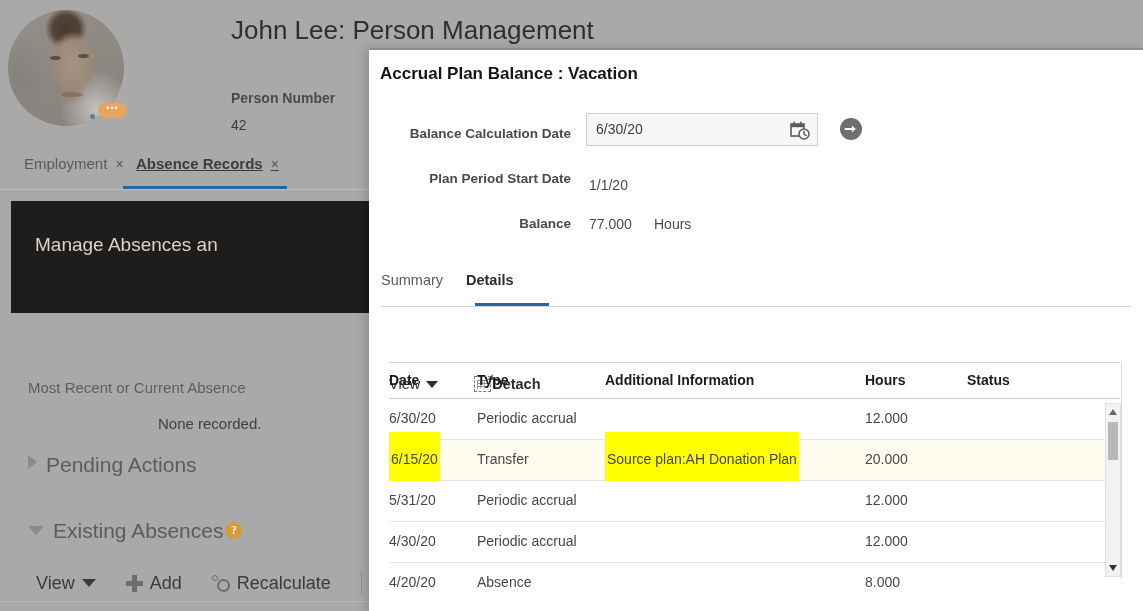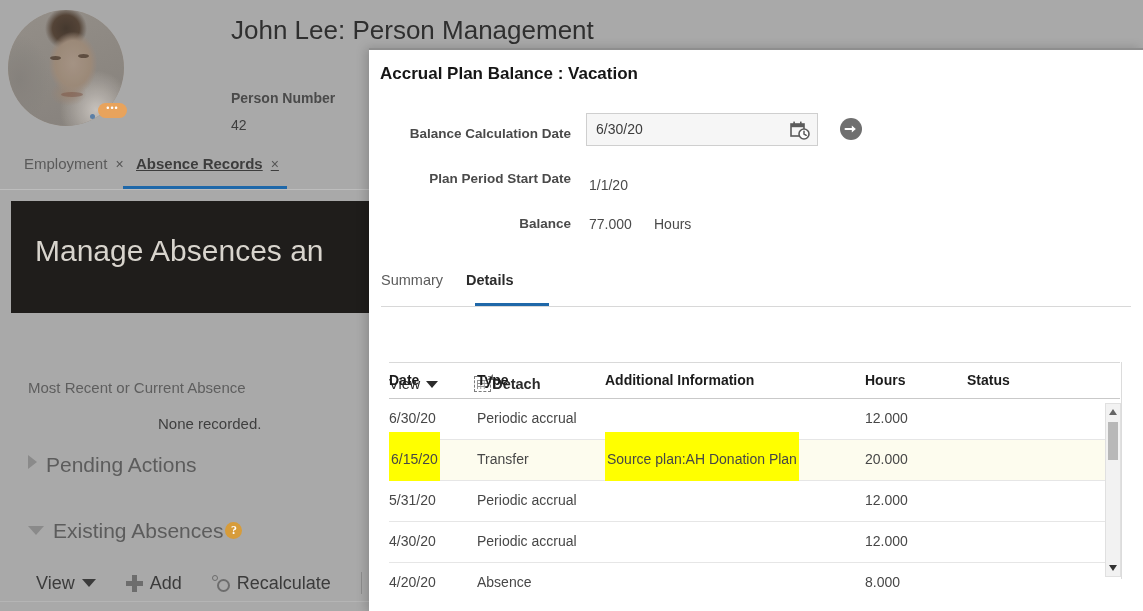--- a/index.html
+++ b/index.html
@@ -159,21 +159,21 @@
     top: 201px;
     width: 600px;
     height: 112px;
     background: #1f1d1b;
     overflow: hidden;
   }
   #banner-text {
     position: absolute;
     left: 24px;
     top: 33px;
-    font-size: 30px;
+    font-size: 19px;
     color: #d8d4cd;
     white-space: nowrap;
   }
 
   .section-head {
     position: absolute;
     font-size: 21px;
     color: #5c5c5c;
     white-space: nowrap;
   }

